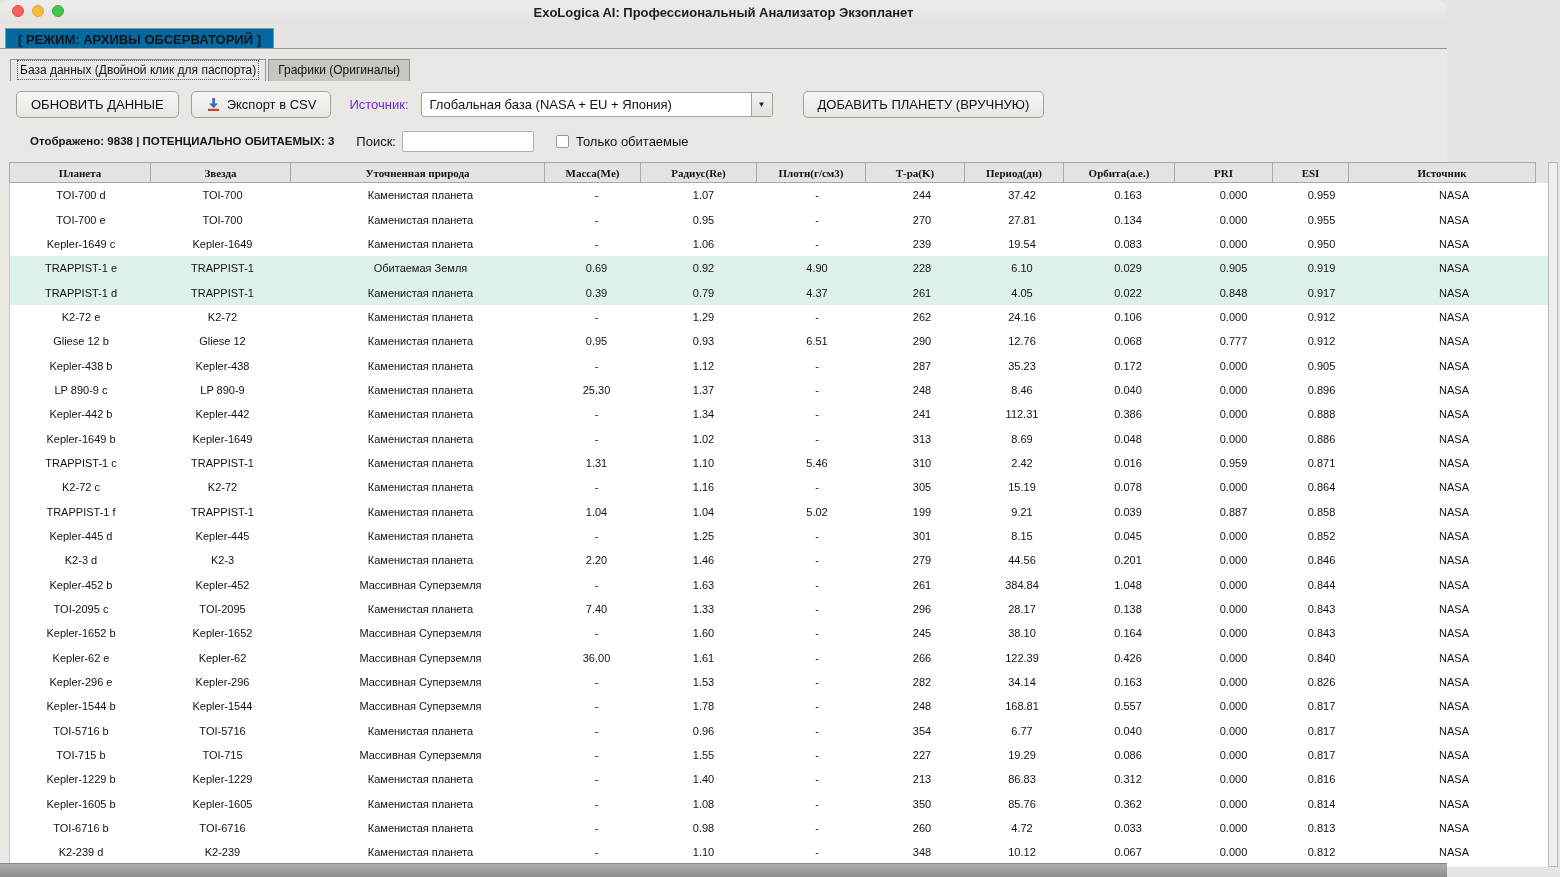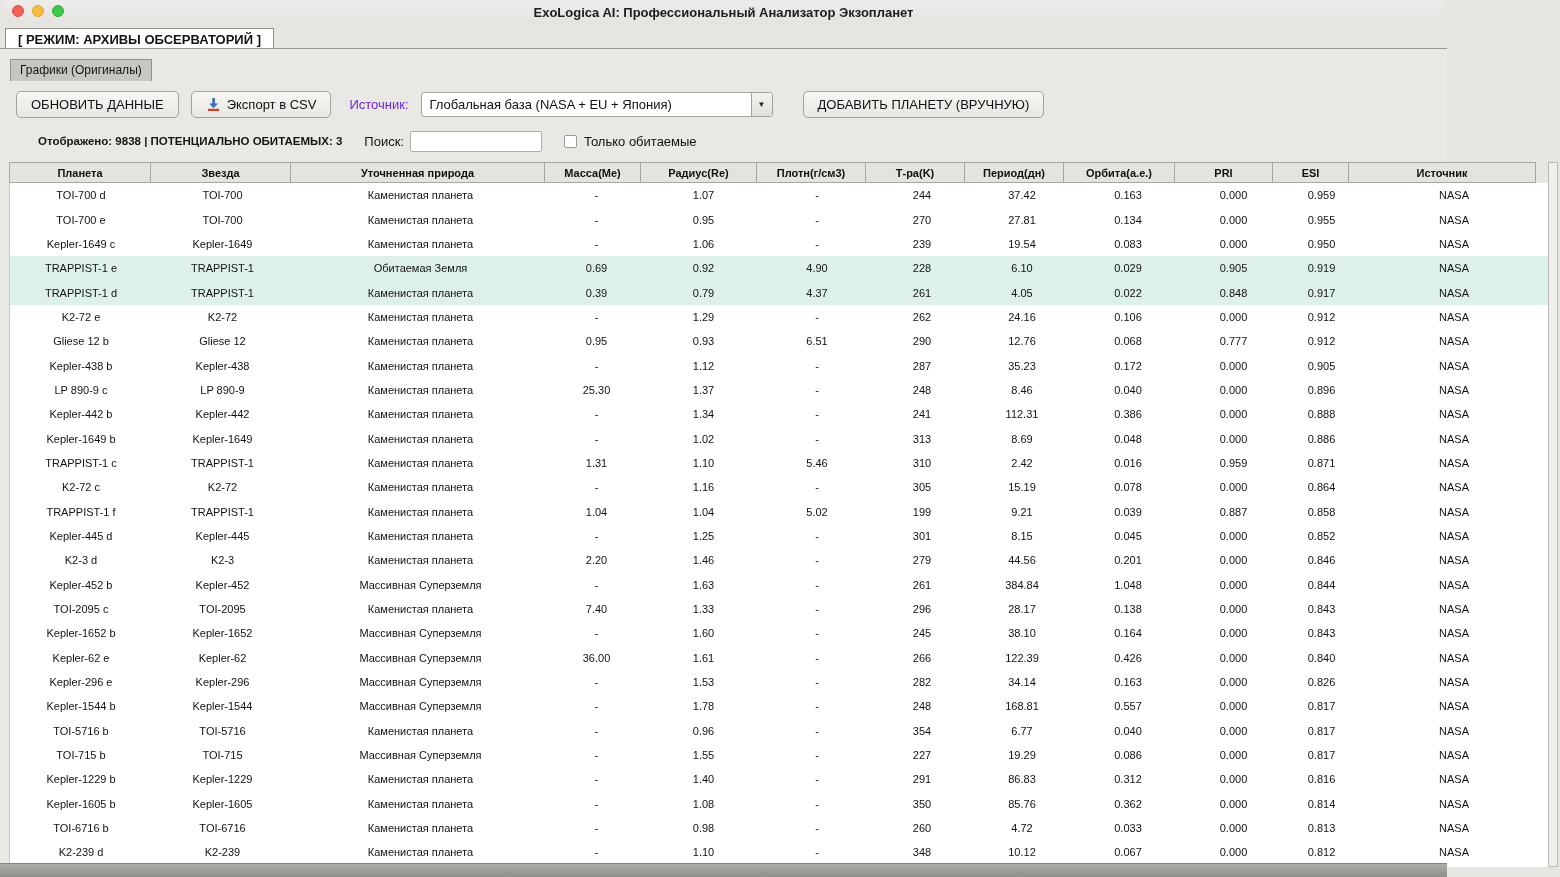--- a/index.html
+++ b/index.html
@@ -15,21 +15,21 @@
   .light { width:12px; height:12px; border-radius:50%; display:inline-block; }
   .light.red { background:#f4605a; border:1px solid #dd4e47; }
   .light.yellow { background:#f6bc3e; border:1px solid #e0a532; }
   .light.green { background:#3fc84a; border:1px solid #2fae3a; }
   .title { width:100%; text-align:center; font-size:13px; font-weight:bold; color:#1d1d1d; }
 
   
   .mode-tabs { display:flex; gap:2px; padding:4px 0 0 5px; height:24px; }
   .mode-tab { padding:3px 12px 2px 12px; font-size:13px; font-weight:bold; color:#141414;
               background:#c8c6c1; border:1px solid #91908c; border-bottom:none; cursor:default; }
-  .mode-tab.active { background:#ffffff; position:relative; z-index:3; }
+  .mode-tab.active { background:#0369a1; position:relative; z-index:3; }
 
   
   .pane { position:absolute; top:48px; left:0; right:0; bottom:0;
           background:#eae8e5; border-top:1px solid #979591; }
 
   .sub-tabs { display:flex; gap:2px; padding:10px 0 0 10px; height:32px; }
   .sub-tab { padding:3px 9px 2px 9px; font-size:12px; color:#141414;
              background:#c8c6c1; border:1px solid #91908c; border-bottom:none; }
   .sub-tab.active { background:#eae8e5; z-index:2; position:relative; }
   .sub-tab.active .focus-ring { outline:1px dotted #555; outline-offset:2px; }
@@ -46,33 +46,33 @@
                display:flex; align-items:center; justify-content:center; }
   .combo-btn .arr { font-size:8px; color:#222; }
   .add-btn { margin-left:18px; }
 
   
   .legend-row { display:flex; align-items:center; margin:8px 0 0 16px; height:28px; }
   .legend-items { display:flex; gap:10px; }
   .chip { background:#fbfbfa; border:1px solid #eceae7; padding:4px 9px; display:flex; align-items:center; gap:5px;
           font-size:12px; font-weight:bold; }
   .chip .sq { width:8px; height:8px; display:inline-block; }
-  .counter { font-size:11.5px; font-weight:bold; color:#151515; margin-left:22px; }
+  .counter { font-size:11.5px; font-weight:bold; color:#151515; margin-left:14px; }
   .search-label { font-size:13px; color:#111; margin-left:22px; }
   .search-input { width:132px; height:21px; border:1px solid #b0aeaa; border-radius:2px; background:#fff;
                   margin-left:6px; font-size:12px; padding:0 5px; outline:none; }
   .checkbox { width:13px; height:13px; background:#fff; border:1px solid #9a9894; border-radius:2px;
               display:inline-block; margin-left:22px; }
   .cb-label { font-size:13px; color:#111; margin-left:7px; }
 
   
   .table-wrap { position:relative; margin:7px 0 0 9px; width:1549px; }
   .thead { display:flex; height:21px; }
   .th { background:#e5e3e0; border:1px solid #a9a7a3; margin-left:-1px; font-size:11px; font-weight:bold;
-        color:#111; display:flex; align-items:center; justify-content:center; height:21px; }
+        color:#111; display:flex; align-items:center; justify-content:center; height:21px;font-family:Liberation Serif, serif; }
   .th:first-child { margin-left:0; }
   .tbody { background:#ffffff; height:684px; overflow:hidden; border-left:1px solid #c9c7c3; }
   .tr { display:flex; height:24.35px; align-items:center; background:#fff; }
   .td { font-size:11px; color:#121212; text-align:center; white-space:nowrap; overflow:hidden; }
   .c0{width:142px}.c1{width:141px}.c2{width:255px}.c3{width:97px}.c4{width:117px}.c5{width:110px}
   .c6{width:100px}.c7{width:100px}.c8{width:112px}.c9{width:99px}.c10{width:77px}.c11{width:188px}
   .vscroll { position:absolute; top:0; right:0; width:10px; height:705px; background:#efeeec;
              border:1px solid #bcbab6; }
 
   .bottom-strip { position:absolute; left:0; right:0; bottom:0; height:14px;
@@ -92,20 +92,23 @@
     <div class="title">ExoLogica AI: Профессиональный Анализатор Экзопланет</div>
   </div>
 
   <div class="mode-tabs">
     <div class="mode-tab active">[ РЕЖИМ: АРХИВЫ ОБСЕРВАТОРИЙ ]</div>
   </div>
 
   <div class="pane">
 
     <div class="sub-tabs">
+      <div class="sub-tab active">
+        <span class="focus-ring">База данных (Двойной клик для паспорта)</span>
+      </div>
       <div class="sub-tab">
         <span>Графики (Оригиналы)</span>
       </div>
     </div>
 
     <div class="toolbar">
       <button class="btn">ОБНОВИТЬ ДАННЫЕ</button>
       <button class="btn">
         <svg width="15" height="15" viewBox="0 0 15 15">
           <rect x="6.3" y="1" width="2.6" height="6.2" fill="#3a6cb8"></rect>
@@ -484,21 +487,21 @@
             <div class="td c10">0.817</div>
             <div class="td c11">NASA</div>
           </div>
           <div class="tr">
             <div class="td c0">Kepler-1229 b</div>
             <div class="td c1">Kepler-1229</div>
             <div class="td c2">Каменистая планета</div>
             <div class="td c3">-</div>
             <div class="td c4">1.40</div>
             <div class="td c5">-</div>
-            <div class="td c6">291</div>
+            <div class="td c6">213</div>
             <div class="td c7">86.83</div>
             <div class="td c8">0.312</div>
             <div class="td c9">0.000</div>
             <div class="td c10">0.816</div>
             <div class="td c11">NASA</div>
           </div>
           <div class="tr">
             <div class="td c0">Kepler-1605 b</div>
             <div class="td c1">Kepler-1605</div>
             <div class="td c2">Каменистая планета</div>

